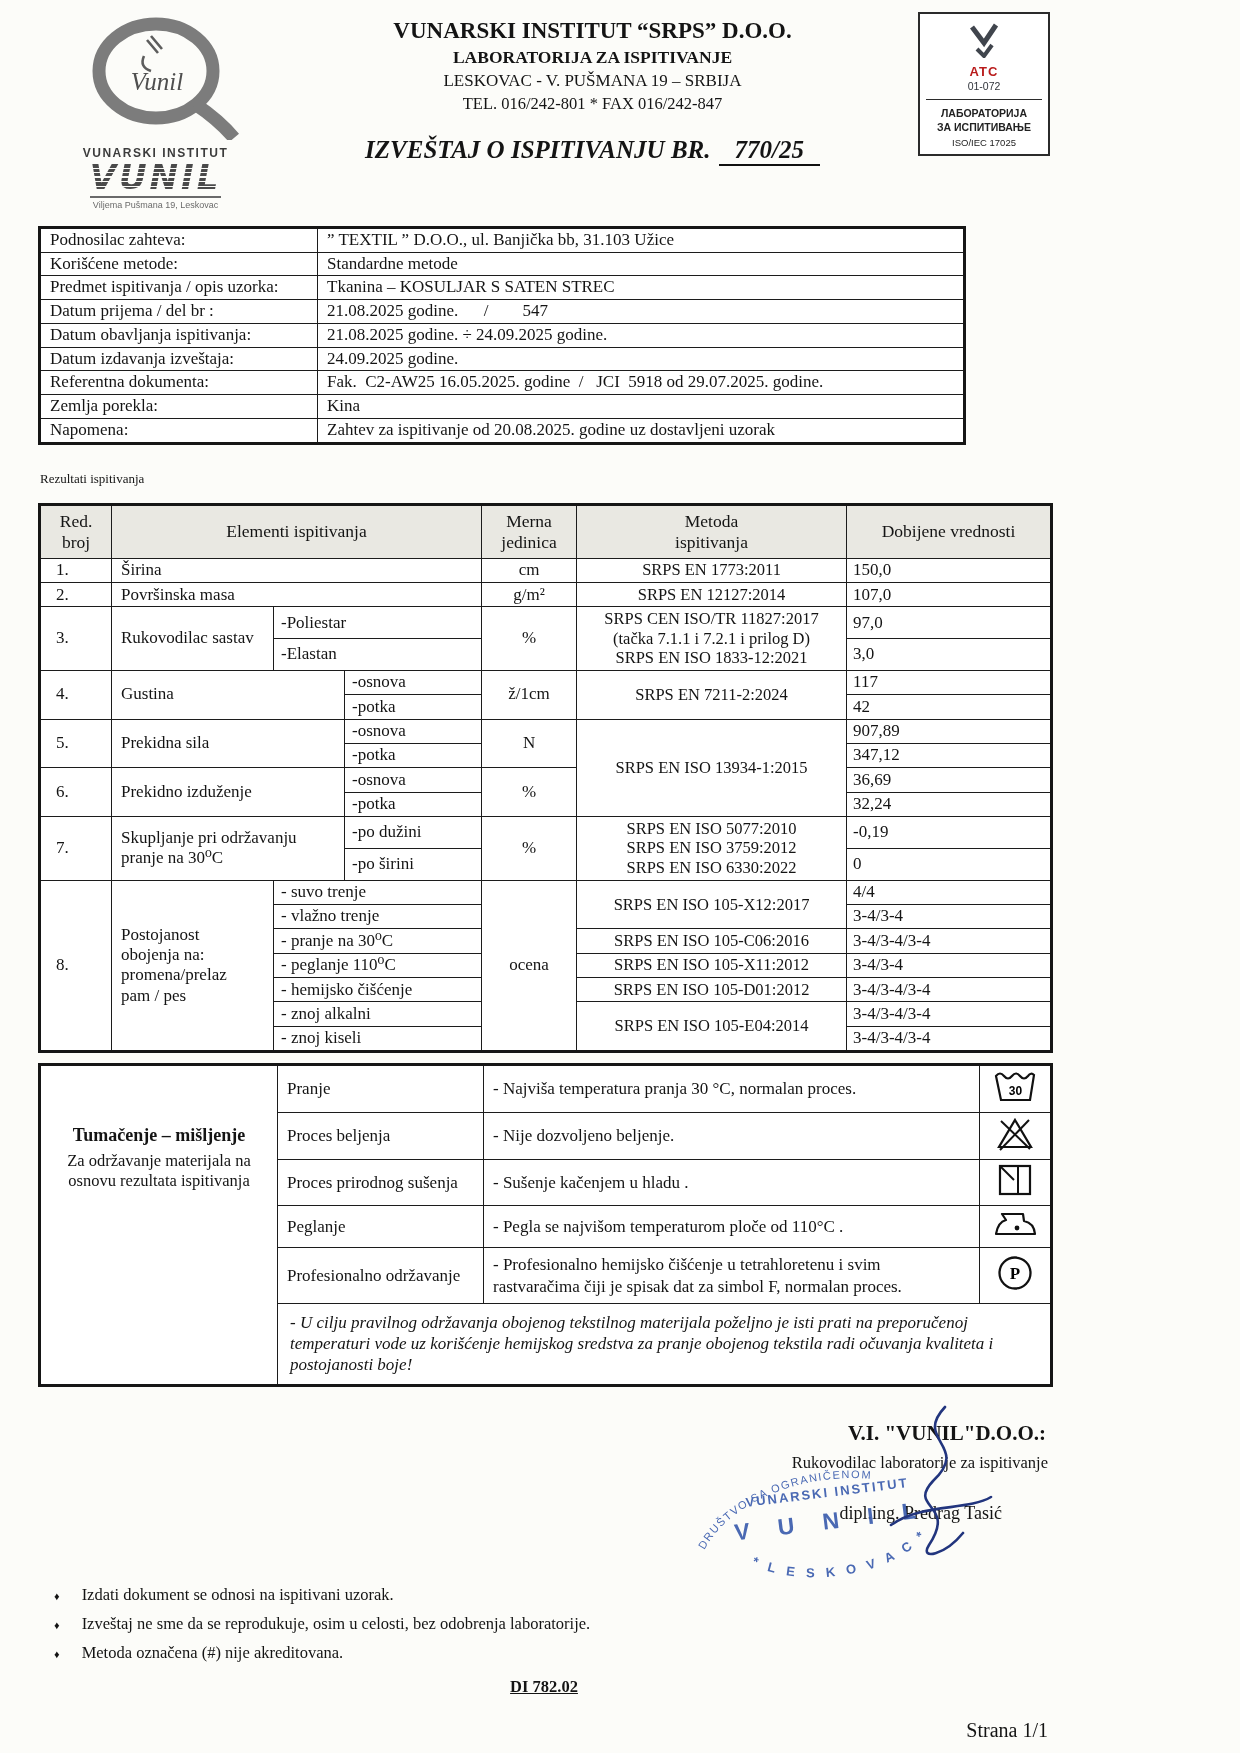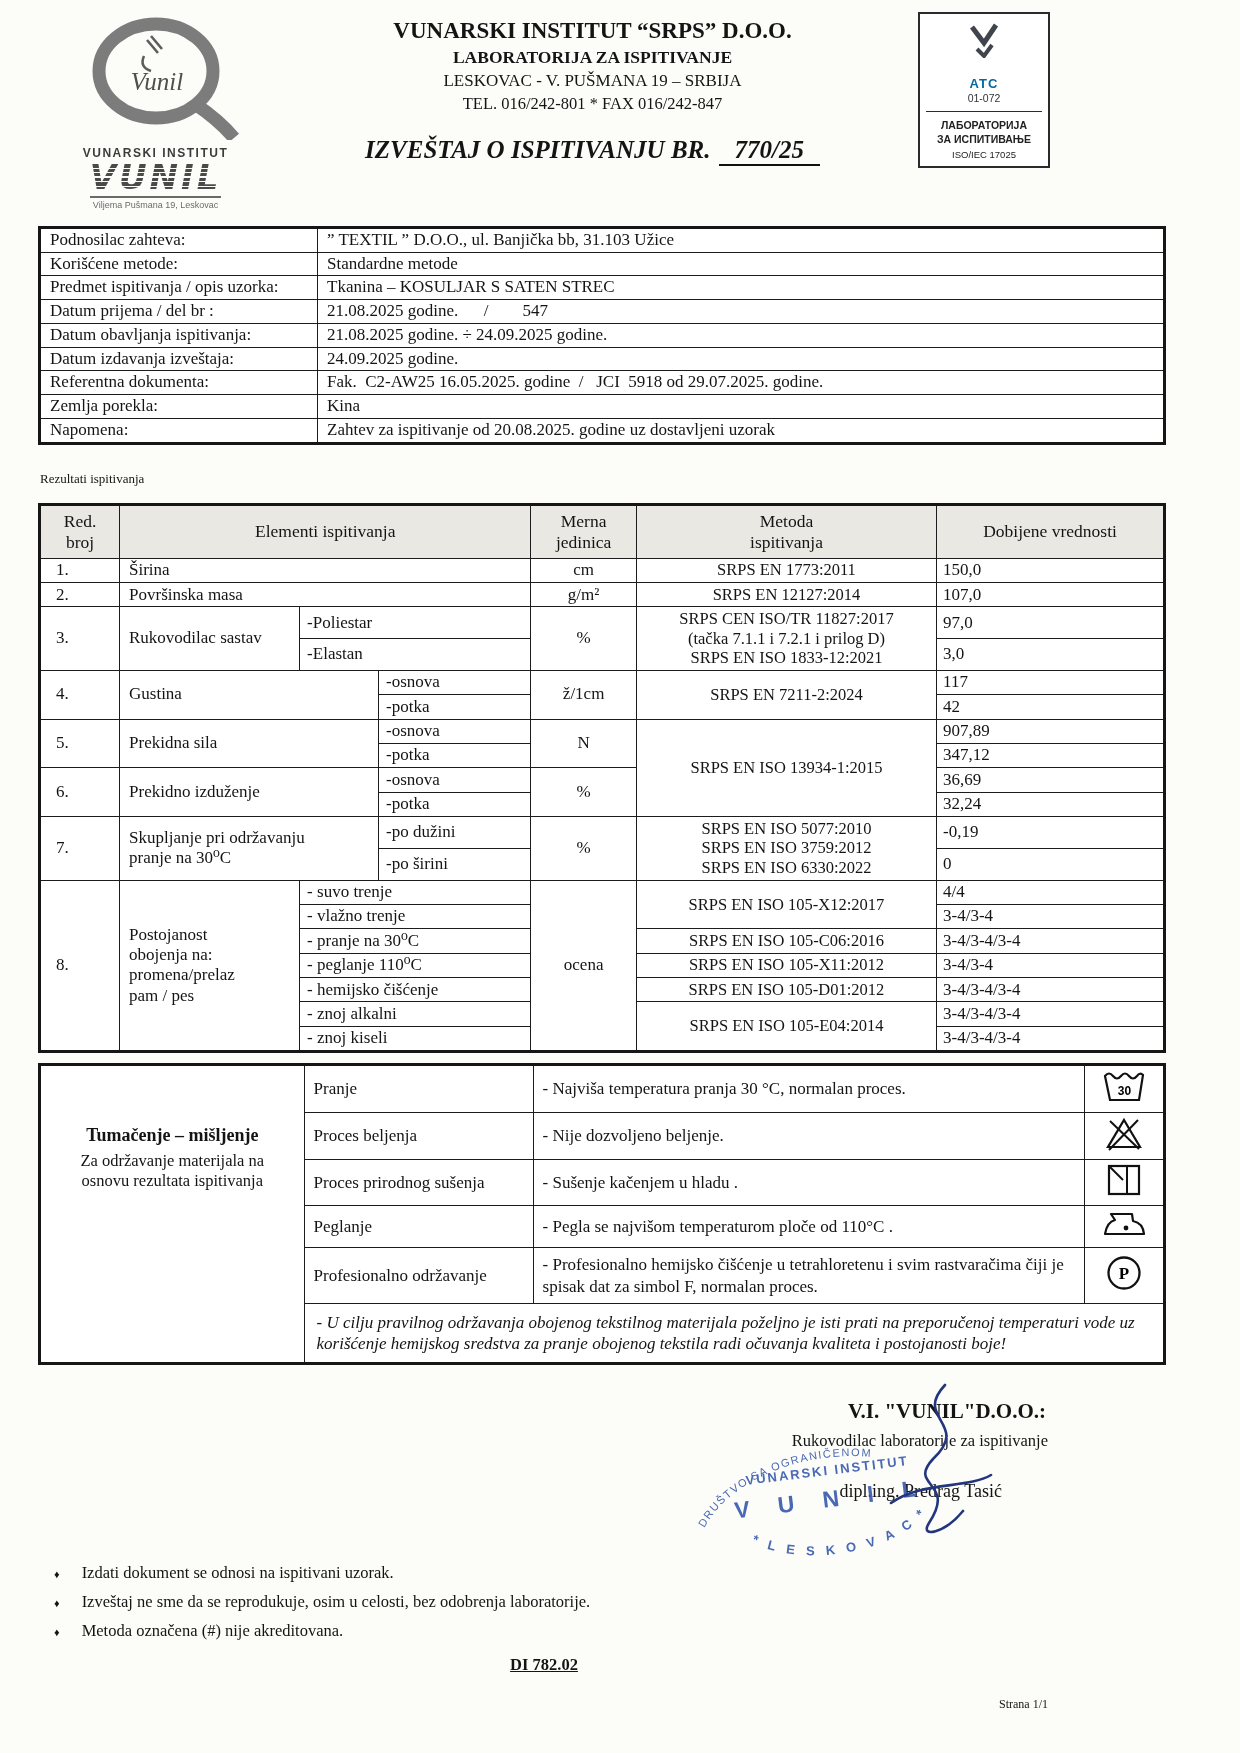--- a/index.html
+++ b/index.html
@@ -17,29 +17,29 @@
     border-bottom:2px solid #6a6a6a; display:inline-block; line-height:1; padding-bottom:2px; }
   .logo-addr { font-family:"Liberation Sans",sans-serif; font-size:9px; color:#6b6b6b; margin-top:2px; }
   .hdr-center { flex:1; text-align:center; padding-top:6px; }
   .company { font-size:23px; font-weight:bold; }
   .lab { font-size:17.5px; font-weight:bold; margin-top:3px; }
   .addr { font-size:17px; margin-top:3px; }
   .phone { font-size:16.5px; margin-top:3px; }
   .title-line { margin-top:22px; font-size:25px; font-weight:bold; font-style:italic; white-space:nowrap; }
   .report-no { border-bottom:2.4px solid #111; padding:0 16px 1px 16px; margin-left:8px; }
   .badge { width:132px; border:2px solid #2b2b2b; background:#fff; text-align:center; padding:8px 4px 6px 4px; font-family:"Liberation Sans",sans-serif; margin-left:6px; }
-  .b-name { font-size:13px; font-weight:bold; color:#0369a1; margin-top:14px; letter-spacing:1px; }
+  .b-name { font-size:13px; font-weight:bold; color:#b91c1c; margin-top:2px; letter-spacing:1px; }
   .b-num { font-size:10.5px; color:#30343b; margin-top:1px; }
   .badge hr { border:none; border-top:1.4px solid #2b2b2b; margin:7px 2px; }
   .b-l1,.b-l2 { font-size:10.5px; font-weight:bold; color:#222; line-height:1.3; }
   .b-l3 { font-size:9.5px; color:#222; margin-top:3px; }
 
   
   table { border-collapse:collapse; background:#fff; table-layout:fixed; }
-  .info, .results, .care { width:1128px; border:3px solid #161616; }
+  .info, .results, .care { width:928px; border:3px solid #161616; }
   .info td { border:1.6px solid #1c1c1c; padding:1px 9px; font-size:17px; line-height:1.22; }
   .info .lbl { width:278px; }
   .info .val { white-space:pre-wrap; }
 
   .section-title { font-size:13px; margin:26px 0 16px 2px; }
 
   .results th, .results td { border:1.6px solid #1c1c1c; font-size:17px; line-height:1.2; padding:1.5px 6px; }
   .results thead th { background:#e9e8e2; font-weight:normal; font-size:17.5px; text-align:center; padding:5px 4px; }
   .pre { white-space:pre-line; }
   .results .num { padding-left:15px; text-align:left; }
@@ -68,21 +68,21 @@
   .st-line1 { fill:#3b5dae; font-family:"Liberation Sans",sans-serif; font-size:13px; font-weight:bold; letter-spacing:2px; }
   .st-line2 { fill:#3b5dae; font-family:"Liberation Sans",sans-serif; font-size:23px; font-weight:bold; letter-spacing:11px; }
   .st-arc2 { fill:#3b5dae; font-family:"Liberation Sans",sans-serif; font-size:13px; font-weight:bold; letter-spacing:4px; }
   .scribble { position:absolute; left:835px; top:-18px; }
 
   
   .foot-notes { margin-top:14px; }
   .note-line { font-size:16.5px; margin-bottom:9px; display:flex; align-items:baseline; }
   .bullet { font-size:11px; margin:0 22px 0 16px; }
   .doc-id { text-align:center; width:1012px; font-weight:bold; font-size:16.5px; margin-top:14px;text-decoration:underline; }
-  .page-num { text-align:right; width:1012px; font-size:12px; margin-top:22px; padding-right:2px; }
+  .page-num { text-align:right; width:1012px; font-size:20px; margin-top:22px; padding-right:2px; }
 </style>
 </head>
 <body>
 
 <div class="page">
   <div class="content">
 
     <div class="hdr">
       <div class="logo-block">
         <svg width="190" height="126" viewBox="0 0 190 126">

